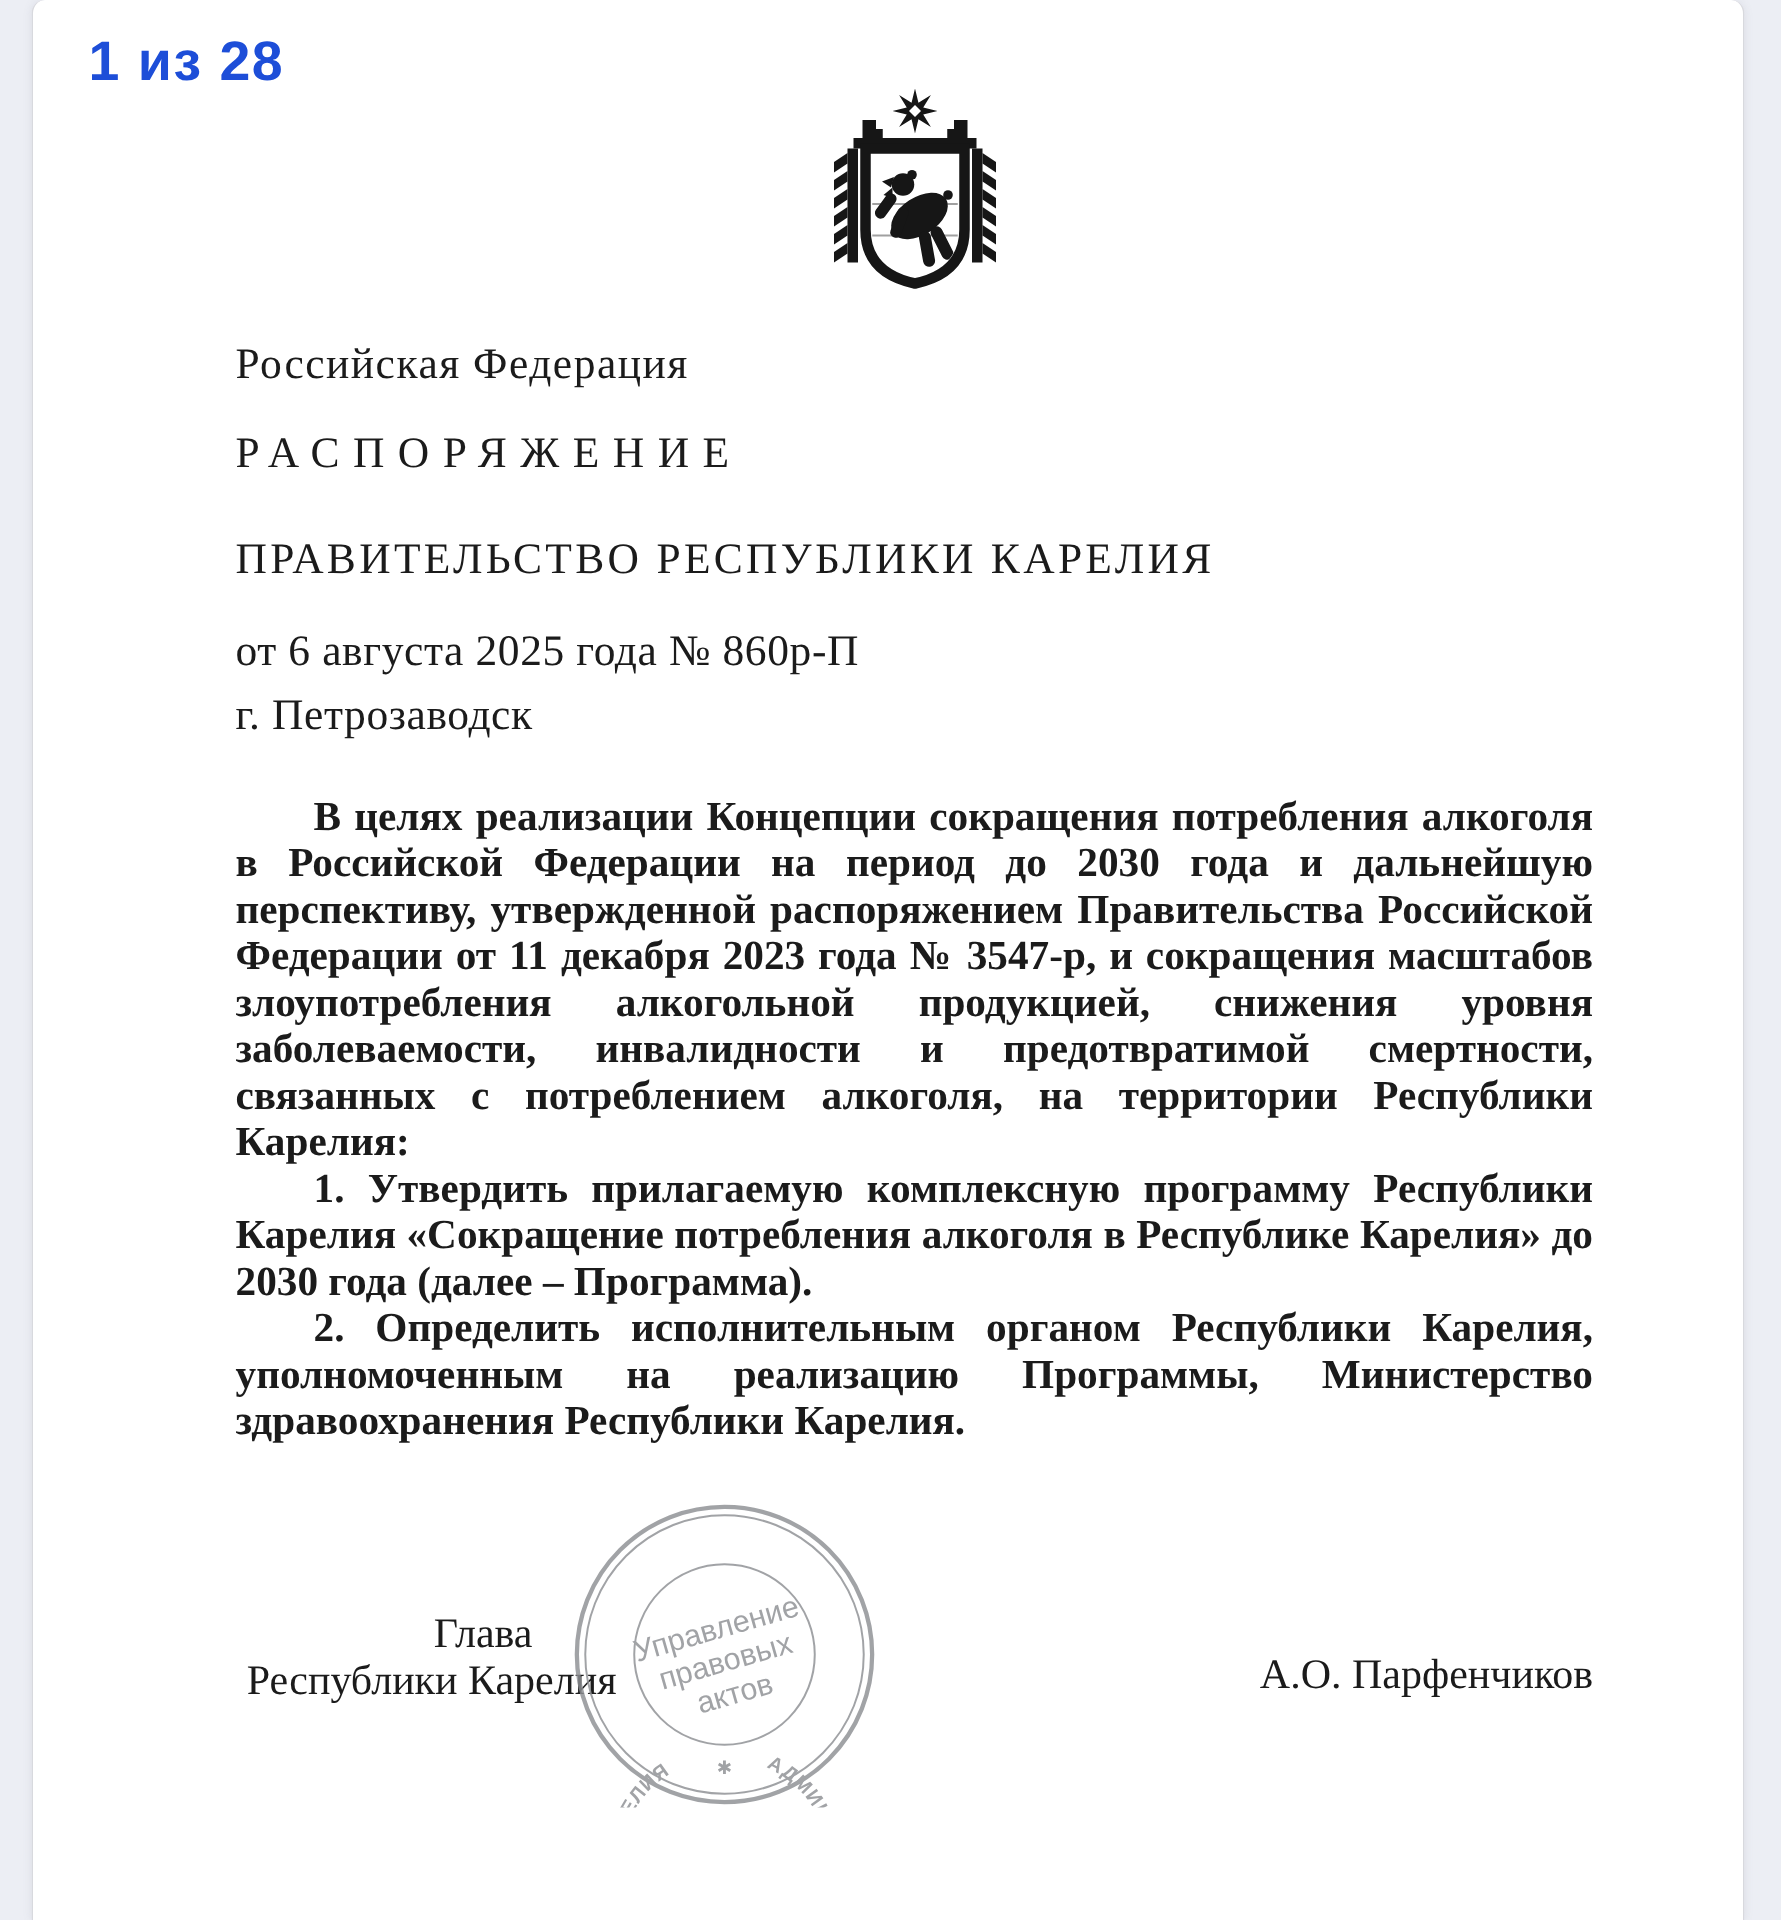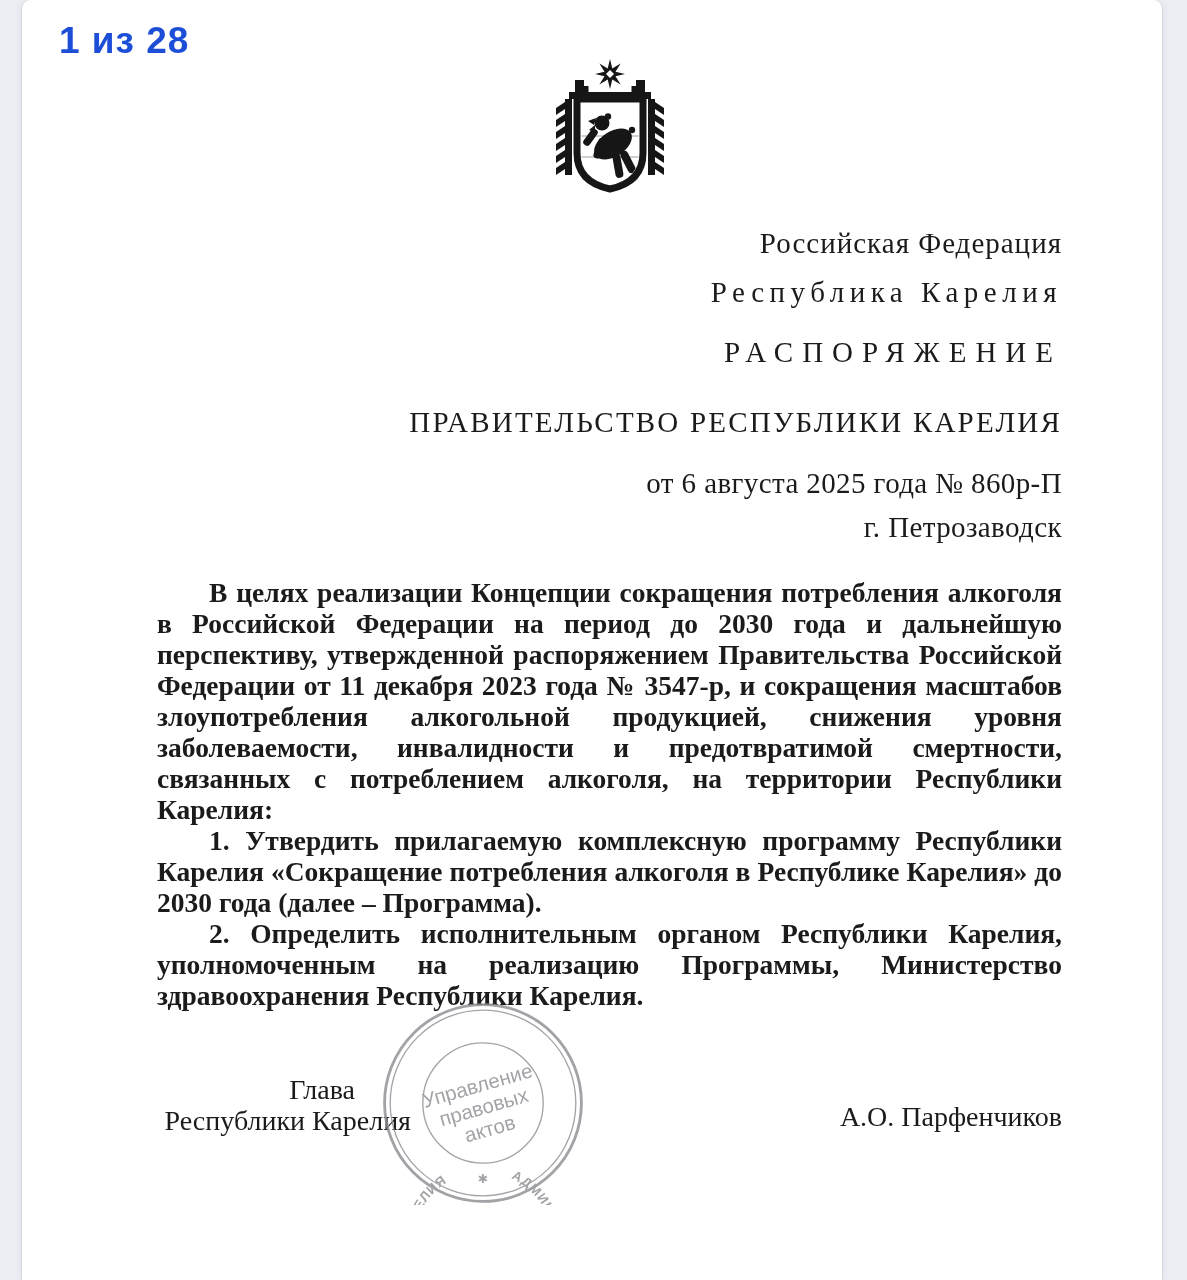--- a/index.html
+++ b/index.html
@@ -22,21 +22,21 @@
   }
   .page-indicator{
     position:absolute;left:59px;top:20px;
     font-family:"Liberation Sans","DejaVu Sans",sans-serif;
     font-size:37px;font-weight:600;letter-spacing:1px;
     color:#1d4ed8;
     z-index:5;
   }
   .content{padding:0 100px 0 135px;}
   .emblem{width:110px;height:142px;margin:58px auto 0;display:block;}
-  .h{ text-align:right; font-size:29px; line-height:1.15; white-space:nowrap;}
+  .h{ text-align:left; font-size:29px; line-height:1.15; white-space:nowrap;}
   .h-country{margin-top:27px;letter-spacing:1px;}
   .h-region{margin-top:16px;letter-spacing:5.5px;}
   .h-authority{margin-top:37px;letter-spacing:2.2px;}
   .h-doctype{margin-top:26px;letter-spacing:9px;}
   .h-date{margin-top:28px;letter-spacing:.4px;}
   .h-city{margin-top:10px;letter-spacing:.4px;}
   .doc-body{
     margin-top:33px;
     font-size:27.5px;line-height:31px;
     text-align:justify;
@@ -127,21 +127,20 @@
         <path d="M40,67 l-6,5 6,2 z"></path>
         <rect x="32" y="70" width="7.5" height="19" rx="3.5" transform="rotate(36 36 79)"></rect>
         <rect x="41" y="80" width="7.5" height="21" rx="3.5" transform="rotate(20 45 90)"></rect>
         <rect x="59" y="96" width="8" height="24" rx="4" transform="rotate(-10 63 108)"></rect>
         <rect x="69" y="92" width="8" height="24" rx="4" transform="rotate(-27 73 104)"></rect>
         <circle cx="77" cy="72" r="3.2"></circle>
       </g>
     </svg>
 
     <div class="h h-country">Российская Федерация</div>
-    <div class="h h-region">Республика Карелия</div>
     <div class="h h-doctype">РАСПОРЯЖЕНИЕ</div>
     <div class="h h-authority">ПРАВИТЕЛЬСТВО РЕСПУБЛИКИ КАРЕЛИЯ</div>
     <div class="h h-date">от 6 августа 2025 года № 860р-П</div>
     <div class="h h-city">г. Петрозаводск</div>
 
     <div class="doc-body">
       <p>В целях реализации Концепции сокращения потребления алкоголя в Российской Федерации на период до 2030 года и дальнейшую перспективу, утвержденной распоряжением Правительства Российской Федерации от 11 декабря 2023 года № 3547-р, и сокращения масштабов злоупотребления алкогольной продукцией, снижения уровня заболеваемости, инвалидности и предотвратимой смертности, связанных с потреблением алкоголя, на территории Республики Карелия:</p>
       <p>1. Утвердить прилагаемую комплексную программу Республики Карелия «Сокращение потребления алкоголя в Республике Карелия» до 2030 года (далее – Программа).</p>
       <p>2. Определить исполнительным органом Республики Карелия, уполномоченным на реализацию Программы, Министерство здравоохранения Республики Карелия.</p>
     </div>

